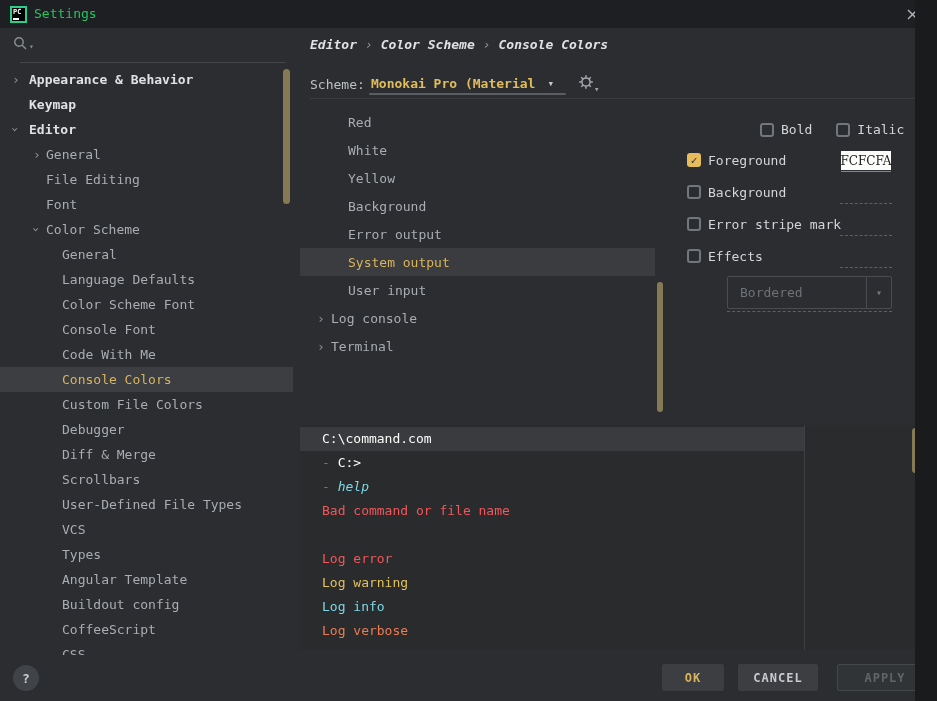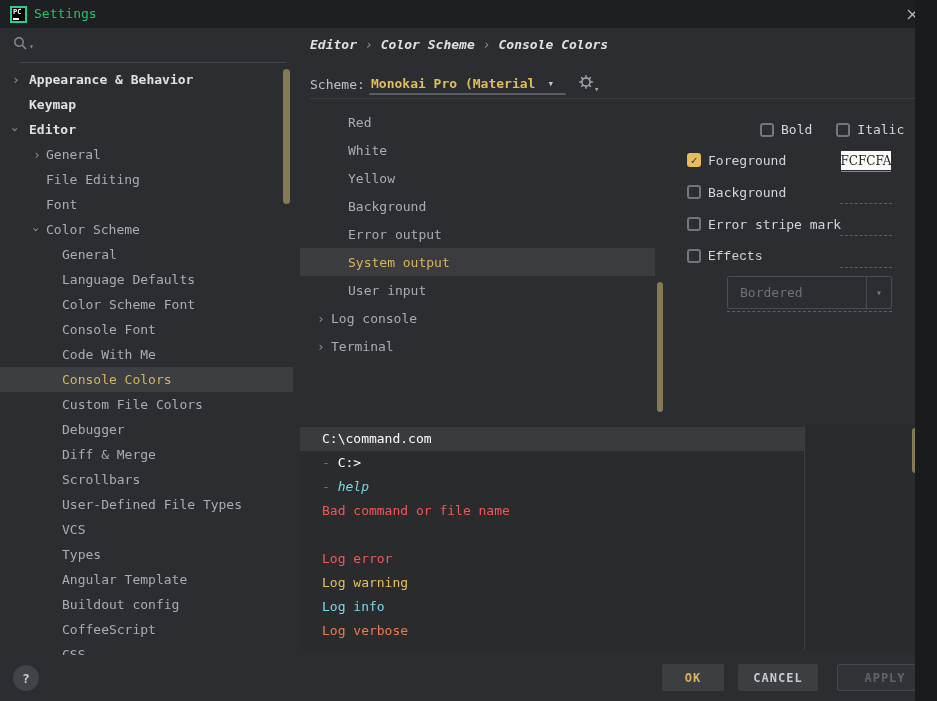--- a/index.html
+++ b/index.html
@@ -278,21 +278,21 @@
       <div class="attr-row" style="top: 184px;">
         <span class="cb"></span>
         <span class="attr-label">Background</span>
       </div>
       <div class="dash-field" style="top: 203px;"></div>
       <div class="attr-row" style="top: 216px;">
         <span class="cb"></span>
         <span class="attr-label">Error stripe mark</span>
       </div>
       <div class="dash-field" style="top: 235px;"></div>
-      <div class="attr-row" style="top: 248px; font-family: Liberation Mono, monospace;">
+      <div class="attr-row" style="top: 248px;">
         <span class="cb"></span>
         <span class="attr-label">Effects</span>
       </div>
       <div class="dash-field" style="top: 267px;"></div>
     </div>
 
   <div class="effects-combo">
     <span class="val">Bordered</span>
     <span class="arrow-box">▾</span>
   </div>

